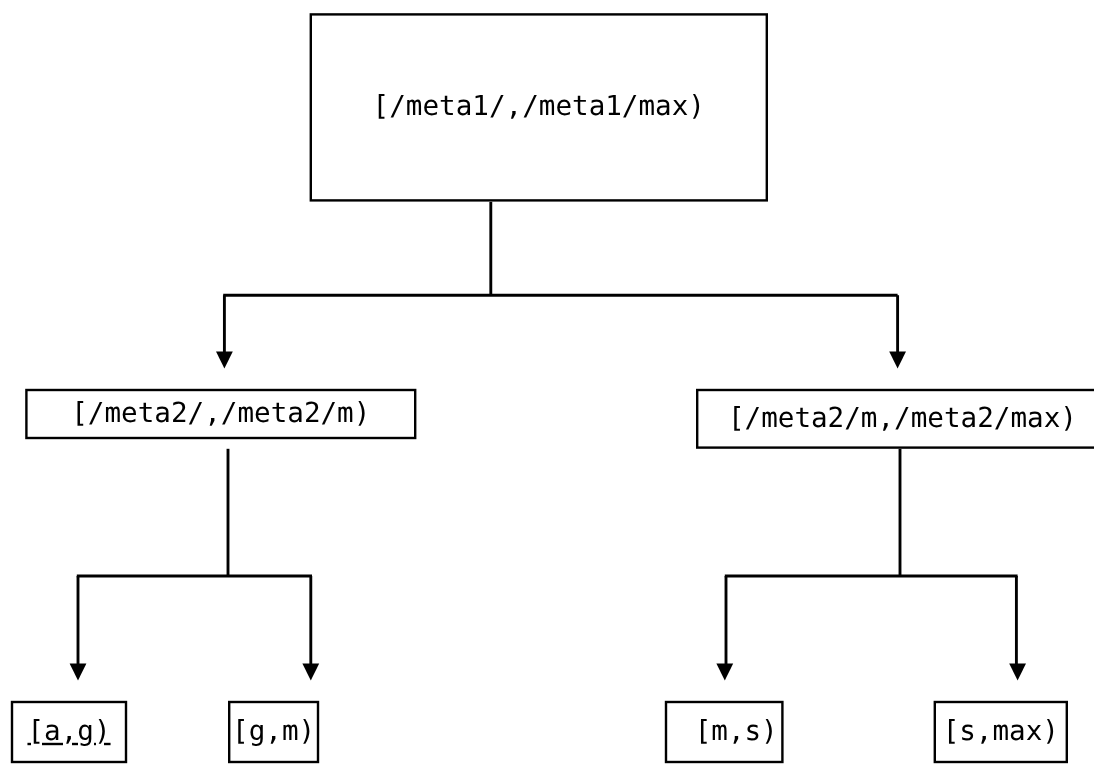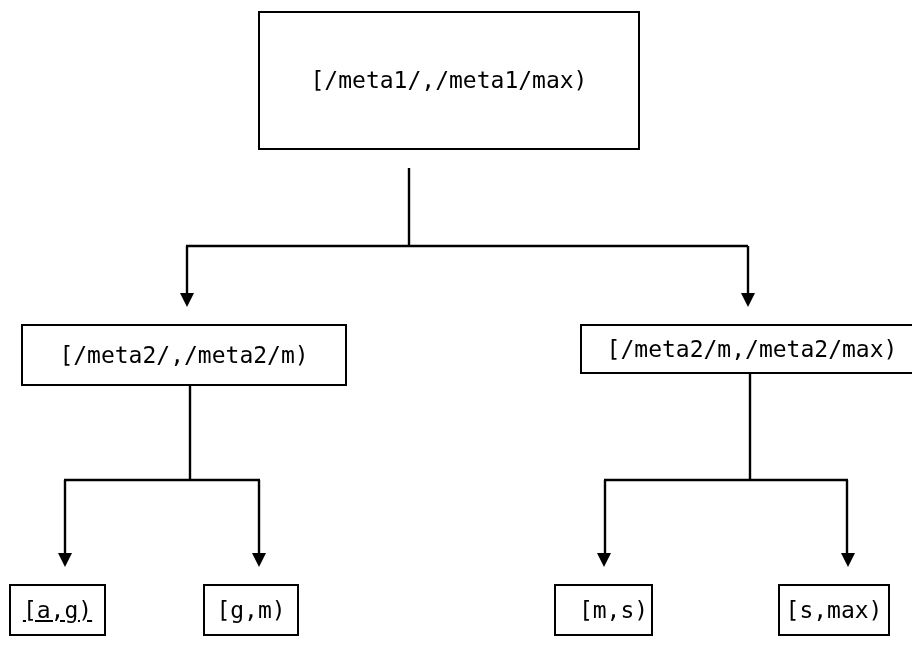--- a/index.html
+++ b/index.html
@@ -38,25 +38,25 @@
   }
   .node-label {
     font-family: "DejaVu Sans Mono", "Liberation Mono", monospace;
     font-size: 23px;
     line-height: 1;
     color: #000000;
     letter-spacing: 0px;
     white-space: pre;
     user-select: none;
   }
-  .n-root   { left: 258px; top: 11px;  width: 382px; height: 139px; }
-  .n-l2a    { left: 21px;  top: 324px; width: 326px; height: 62px;  }
+  .n-root   { left: 258px; top: 11px;  width: 382px; height: 157px; }
+  .n-l2a    { left: 21px;  top: 324px; width: 326px; height: 42px;  }
   .n-l2b    { left: 580px; top: 324px; width: 344px; height: 50px; justify-content: center;  }
   .n-leaf1  { left: 9px;   top: 584px; width: 97px;  height: 52px; text-decoration: underline;  }
-  .n-leaf2  { left: 203px; top: 584px; width: 96px;  height: 52px;  }
+  .n-leaf2  { left: 190px; top: 584px; width: 76px;  height: 52px;  }
   .n-leaf3  { left: 554px; top: 584px; width: 99px;  height: 52px; padding-left: 20px;  }
   .n-leaf4  { left: 778px; top: 584px; width: 112px; height: 52px; justify-content: center;  }
   .edge-line {
     stroke: #000000;
     stroke-width: 2.4;
     stroke-linecap: butt;
     fill: none;
   }
   .edge-arrow {
     fill: #000000;

